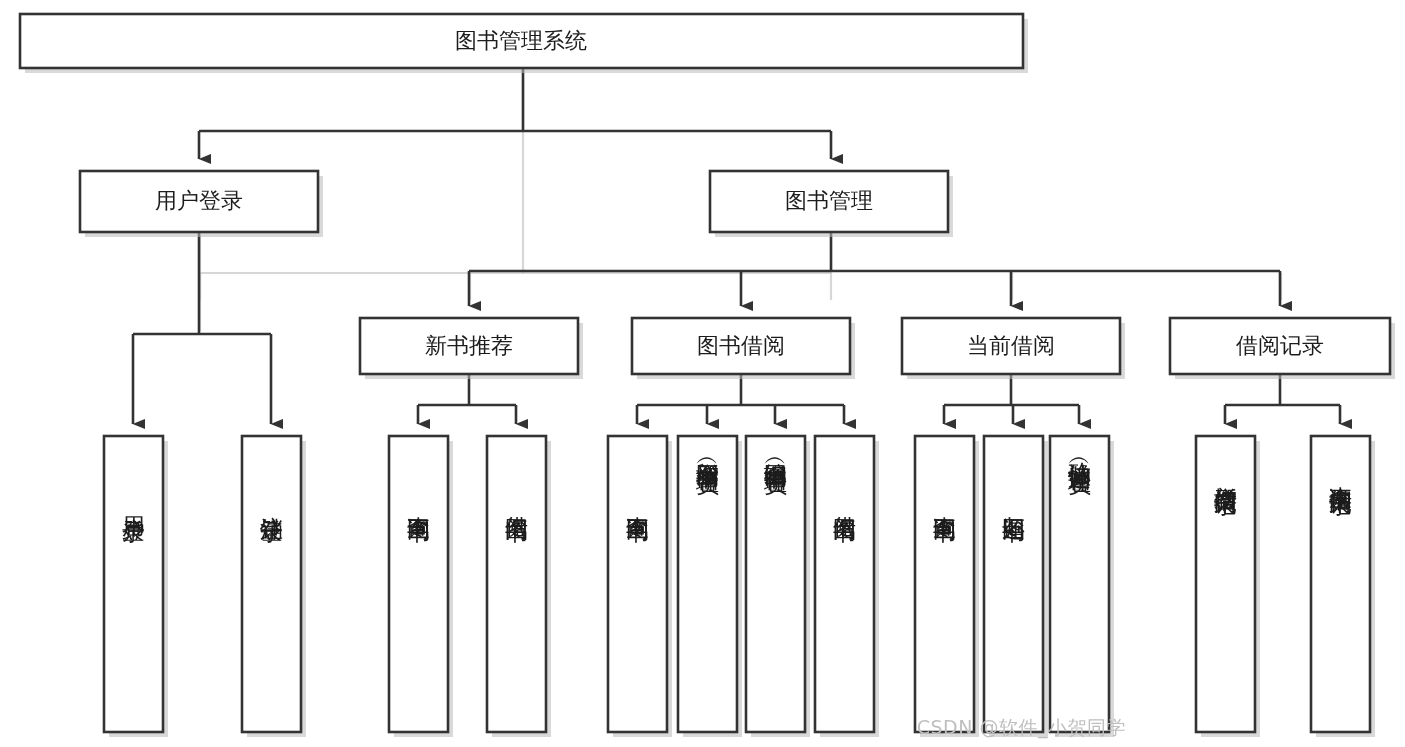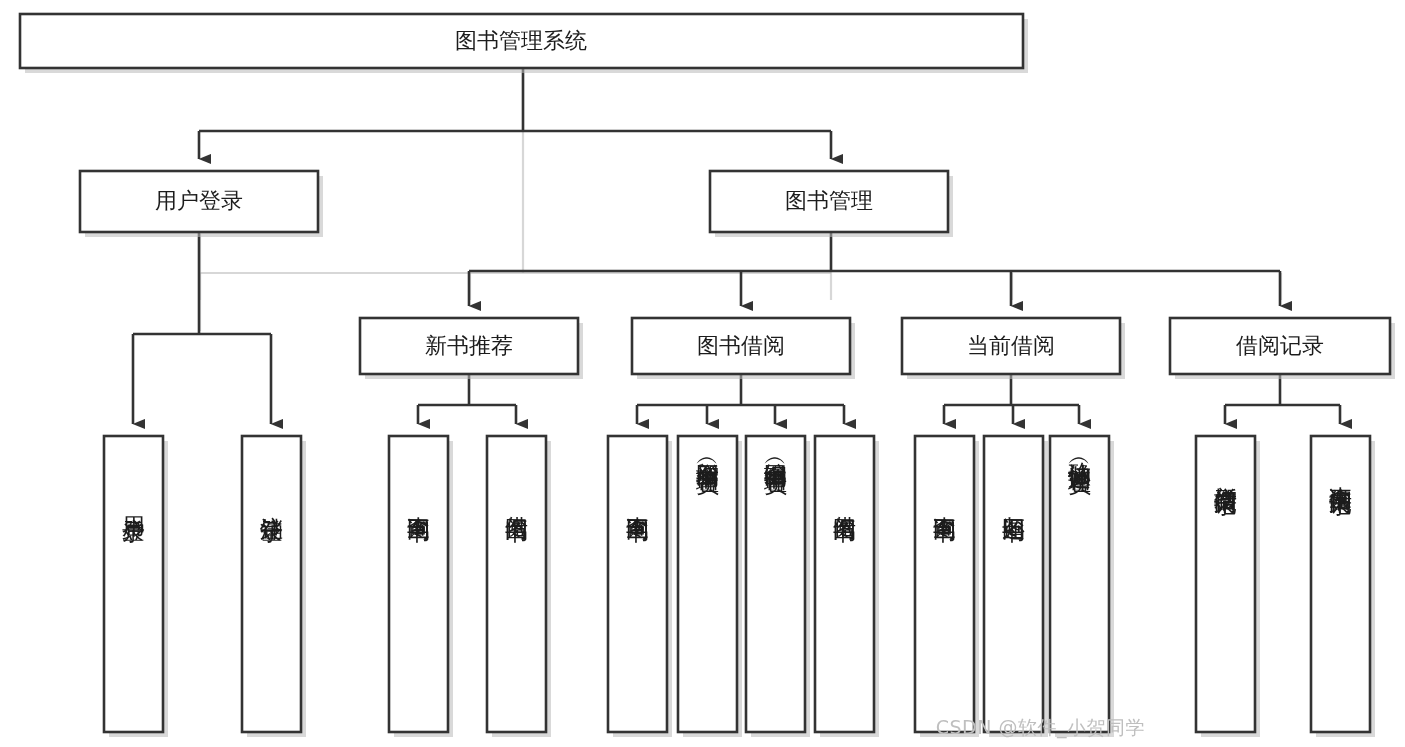--- a/index.html
+++ b/index.html
@@ -77,21 +77,21 @@
     text-orientation: upright;
     font-family: "DejaVu Sans", "Liberation Sans", sans-serif;
     font-size: 23px;
     line-height: 1.18;
     color: #1c1c1c;
     letter-spacing: 1.5px;
     white-space: nowrap;
   }
   #watermark {
     position: absolute;
-    right: 0;
+    right: 19px;
     bottom: 6px;
     font-family: "DejaVu Sans", "Liberation Sans", sans-serif;
     font-size: 19px;
     color: #bfbfbf;
     letter-spacing: 0.5px;
     white-space: nowrap;
     user-select: none;
   }
 </style>
 </head>

